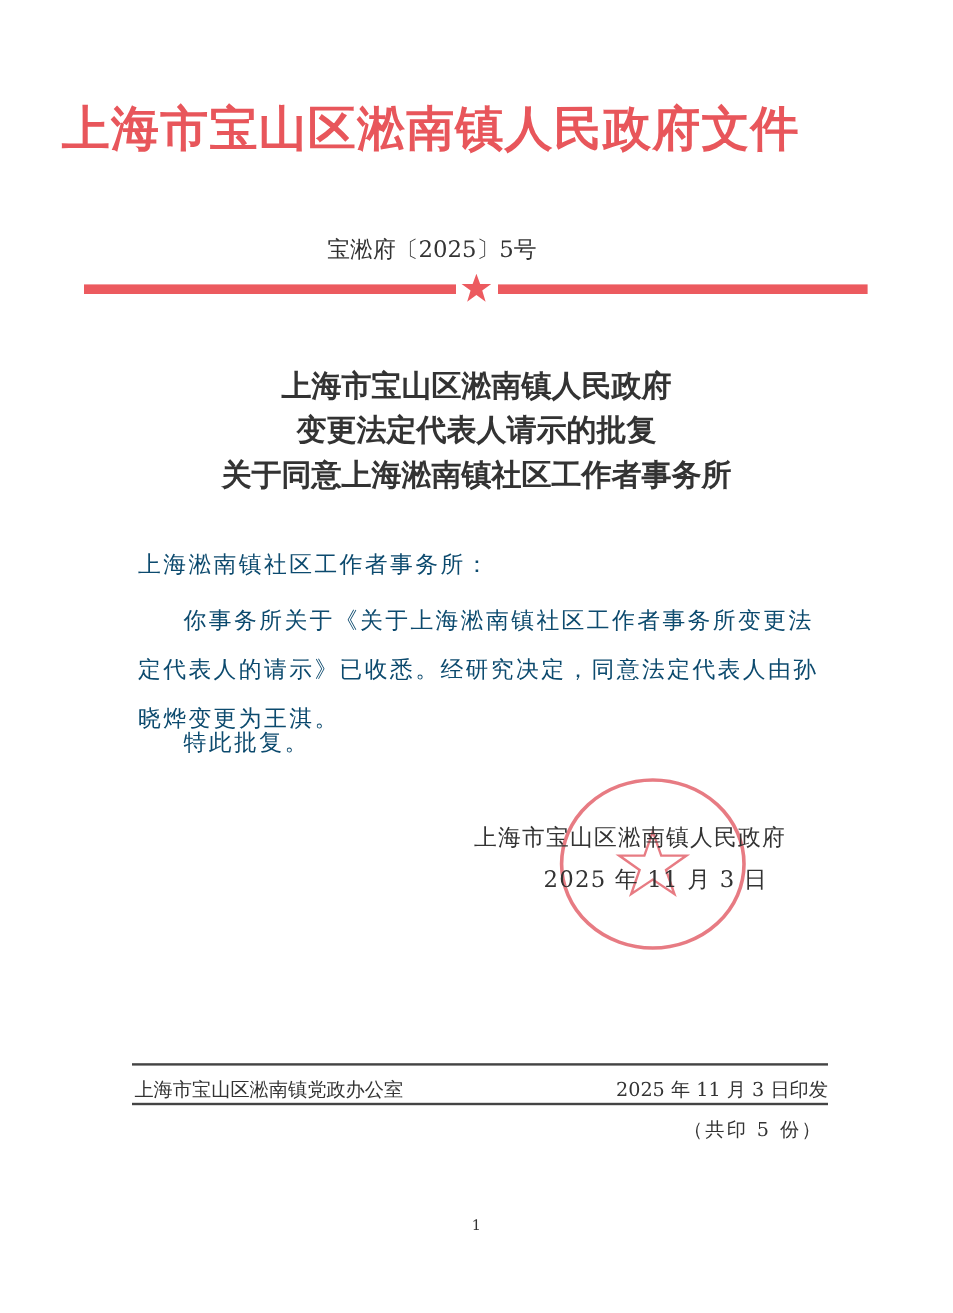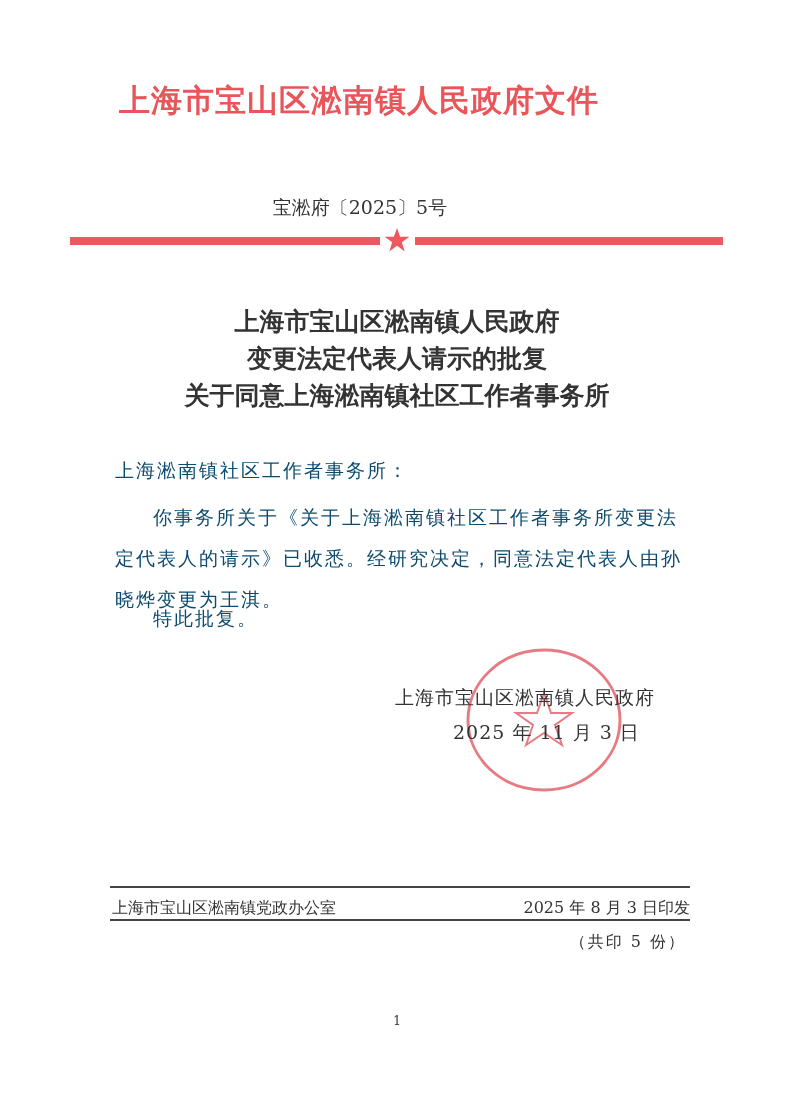--- a/index.html
+++ b/index.html
@@ -1,20 +1,20 @@
 <!DOCTYPE html>
 <html><head>
 <meta charset="utf-8">
 <style>
   html, body { margin: 0; padding: 0; background: #ffffff; }
   body { width: 794px; height: 1094px; position: relative; overflow: hidden;
          font-family: "DejaVu Serif", "Liberation Serif", serif; color: #333; }
   .abs { position: absolute; }
   .red-head { left: 0; width: 718px; top: 80px; text-align: center;
-    font-family: "DejaVu Sans", sans-serif; font-weight: bold; font-size: 31px;
+    font-family: "DejaVu Sans", sans-serif; font-weight: bold; font-size: 40px;
     color: #e8565b; letter-spacing: 1px; }
   .docno { left: 0; width: 720px; top: 195px; text-align: center; font-size: 19px; color: #333; }
   .bar { height: 8px; background: #ec5a5f; top: 237px; }
   .bar-left { left: 70px; width: 310px; }
   .bar-right { left: 415px; width: 308px; }
   .star { left: 384px; top: 227px; width: 26px; height: 26px; }
   .title { left: 0; width: 794px; top: 303px; text-align: center;
     font-weight: bold; font-size: 25px; line-height: 37px; color: #333; }
   .body-text { left: 115px; width: 580px; font-size: 19px; color: #0c4a6e; letter-spacing: 2px; }
   .addr { top: 458px; }
@@ -55,17 +55,17 @@
 <svg class="abs seal" viewBox="0 0 162 150">
   <ellipse cx="81" cy="75" rx="76" ry="70" fill="none" stroke="#e0505a" stroke-width="3"></ellipse>
   <polygon points="81,48 88,68 109,68 92,80 99,100 81,88 63,100 70,80 53,68 74,68" fill="none" stroke="#e0505a" stroke-width="2"></polygon>
 </svg>
 
 <div class="abs sign">上海市宝山区淞南镇人民政府</div>
 <div class="abs date">2025 年 11 月 3 日</div>
 
 <div class="abs line-top"></div>
 <div class="abs foot-left">上海市宝山区淞南镇党政办公室</div>
-<div class="abs foot-right">2025 年 8 月 3 日印发</div>
+<div class="abs foot-right">2025 年 11 月 3 日印发</div>
 <div class="abs line-bot"></div>
 <div class="abs copies">（共印 5 份）</div>
 
 <div class="abs pageno">1</div>
 
 </body></html>

